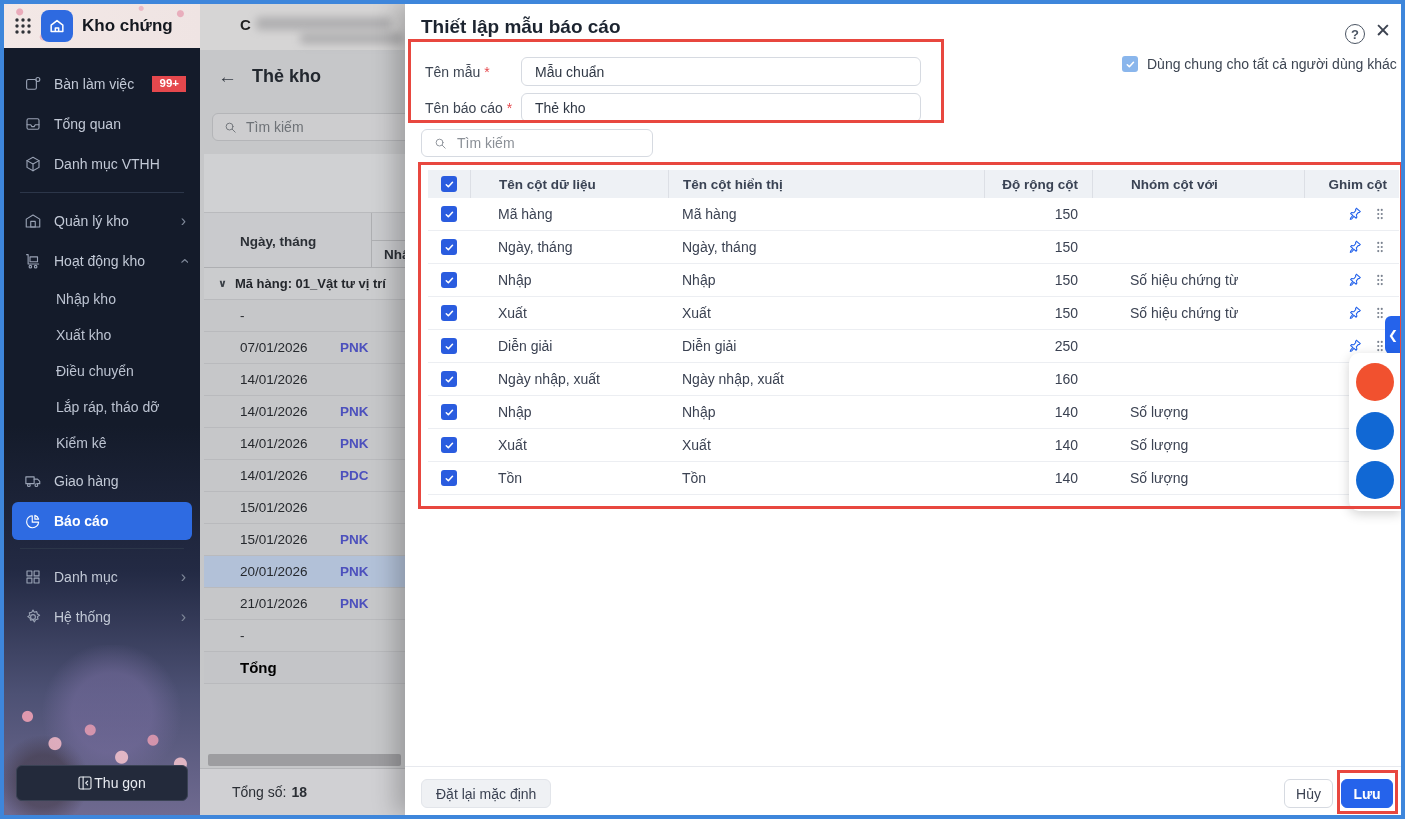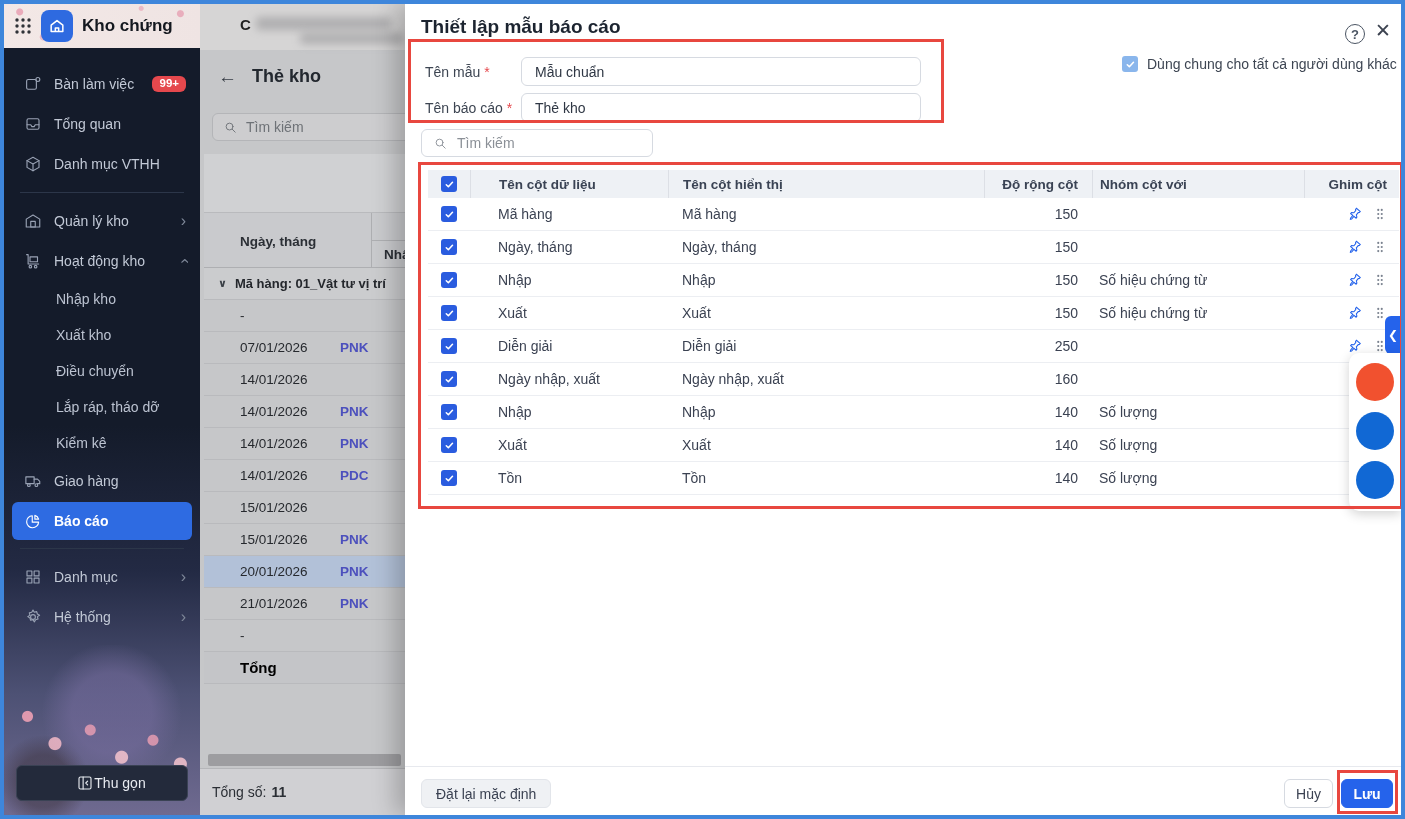--- a/index.html
+++ b/index.html
@@ -30,21 +30,21 @@
       linear-gradient(90deg,#f3e8e6,#efe4e3); }
   .launcher { display:flex; color:#2f3237; cursor:pointer; }
   .app-ic { width:32px; height:32px; border-radius:8px; background:#2e6ae0; display:flex; align-items:center; justify-content:center; }
   .sb-title { font-size:17px; font-weight:700; color:#14181f; }
   #nav { position:relative; padding-top:16px; }
   .mi { display:flex; align-items:center; height:40px; padding:0 14px 0 20px; gap:12px; color:#c2c9d6; font-size:14px; cursor:pointer; }
   .mi.sub { height:36px; padding-left:52px; color:#bcc3d1; }
   .mi .lbl { flex:1; white-space:nowrap; overflow:hidden; }
   .mi.active { background:#2e6be2; border-radius:6px; margin:1px 8px; padding:0 16px 0 12px; height:38px; color:#fff; font-weight:600; }
   .nav-div { height:1px; background:#2c3649; margin:8px 16px; }
-  .badge { background:#e5484d; color:#fff; font-size:11.5px; font-weight:700; border-radius:6px; padding:2px 7px; line-height:1; }
+  .badge { background:#e5484d; color:#fff; font-size:11.5px; font-weight:700; border-radius:0; padding:2px 7px; line-height:1; }
   .chev { color:#7e8798; font-size:16px; line-height:1; }
   .chev.up { transform:rotate(-90deg); }
   .collapse-btn { position:absolute; left:12px; right:12px; bottom:14px; height:36px; background:#232a3b; border:1px solid #3a4254;
     border-radius:6px; color:#e8ebf1; display:flex; align-items:center; justify-content:center; gap:0; font-size:14px; cursor:pointer; z-index:2;padding-left:18px;}
   .icn { display:inline-flex; flex:none; }
   .icn svg { width:18px; height:18px; fill:none; stroke:currentColor; stroke-width:1.5; stroke-linecap:round; stroke-linejoin:round; }
   .mi .icn { color:#9aa3b5; }
   .mi.active .icn { color:#fff; }
 
   
@@ -70,21 +70,21 @@
   .s-group .gchev { font-size:11px; color:#3a3f46; }
   #bg-rows { position:absolute; left:4px; right:0; top:296px; }
   .bgrow { height:32px; display:flex; align-items:center; border-bottom:1px solid #b9babd; font-size:13.5px; color:#26292e; cursor:pointer; }
   .bgrow .d { width:136px; padding-left:36px; white-space:nowrap; }
   .bgrow .doc { color:#4c50bd; font-weight:600; white-space:nowrap; }
   .bgrow.selected { background:#b2c1d8; }
   .bgtotal { height:32px; display:flex; align-items:center; padding-left:36px; font-weight:700; font-size:15px; color:#000000;
     background:#c4c5c8; border-bottom:1px solid #b9babd; }
   .s-hscroll { position:absolute; left:8px; right:4px; top:750px; height:12px; background:#9d9da0; border-radius:2px; cursor:pointer; }
   .s-foot { position:absolute; left:0; right:0; top:764px; bottom:0; background:#d0d0d3; border-top:1px solid #b5b6b9;
-    display:flex; align-items:center; padding-left:12px; font-size:14px; color:#2a2e34; }
+    display:flex; align-items:center; padding-left:32px; font-size:14px; color:#2a2e34; }
   .s-foot b { margin-left:5px; }
 
   
   .modal { position:absolute; left:401px; top:0; width:996px; height:100%; background:#fff; box-shadow:-10px 0 22px rgba(0,0,0,.22); z-index:2; }
   .m-title { position:absolute; left:16px; top:12px; font-size:19px; font-weight:700; color:#1c2430; }
   .m-help { position:absolute; left:940px; top:20px; width:20px; height:20px; border:1.7px solid #4b5563; border-radius:50%;
     display:flex; align-items:center; justify-content:center; font-size:13px; font-weight:700; color:#4b5563; cursor:pointer; }
   .m-close { position:absolute; left:970px; top:17px; font-size:19px; color:#3c4350; cursor:pointer; line-height:1; }
   .fieldlbl { position:absolute; font-size:14px; color:#3d4552; }
   .req { color:#e5484d; }
@@ -101,21 +101,21 @@
   .m-search input::placeholder { color:#8b9097; }
   .m-table { position:absolute; left:23px; top:166px; width:971px; }
   .m-thr { display:flex; height:28px; background:#eef1f5; align-items:center; font-weight:700; font-size:13.5px; color:#3a4354; }
   .m-thr > div:not(.c1) { border-left:1px solid #dcdfe5; height:100%; display:flex; align-items:center; }
   .m-thr .c4 { justify-content:flex-end; }
   .m-row { display:flex; height:33px; align-items:center; border-bottom:1px solid #eceef2; font-size:14px; color:#3b4252; }
   .c1 { width:42px; display:flex; align-items:center; justify-content:center; flex:none; }
   .c2 { width:198px; padding-left:28px; flex:none; }
   .c3 { width:316px; padding-left:14px; flex:none; }
   .c4 { width:108px; padding-right:14px; text-align:right; justify-content:flex-end; display:flex; align-items:center; flex:none; }
-  .c5 { width:212px; padding-left:7px; flex:none; }
+  .c5 { width:212px; padding-left:38px; flex:none; }
   .c6 { flex:1; display:flex; align-items:center; justify-content:flex-end; gap:10px; padding-right:12px; }
   .pin { display:inline-flex; cursor:pointer; }
   .pin svg { width:17px; height:17px; fill:none; stroke:#2563eb; stroke-width:1.5; transform:rotate(40deg); }
   .drag { display:inline-flex; cursor:grab; }
   .drag svg { width:14px; height:14px; }
   .m-foot { position:absolute; left:0; right:0; top:762px; bottom:0; border-top:1px solid #e7e9ee; background:#fff; }
   .btn { position:absolute; top:12px; height:29px; border-radius:6px; font:inherit; font-size:14px; cursor:pointer; }
   .btn-reset { left:16px; padding:0 14px; background:#eff1f4; border:1px solid #e2e5ea; color:#3b4252; }
   .btn-cancel { left:879px; width:49px; background:#fff; border:1px solid #d6dae1; color:#3b4252; }
   .btn-save { left:936px; width:52px; background:#2563eb; border:1px solid #2563eb; color:#fff; font-weight:600; }
@@ -356,21 +356,21 @@
         </div>
         <div class="bgrow">
           <span class="d">-</span>
           <span class="doc"></span>
         </div>
         <div class="bgtotal">Tổng</div>
       </div>
     <div class="s-hscroll"></div>
     <div class="s-foot">
       <span>Tổng số:</span>
-      <b>11</b>
+      <b>18</b>
     </div>
   </section>
 
   <section class="modal">
     <h1 class="m-title">Thiết lập mẫu báo cáo</h1>
     <div class="m-help">?</div>
     <div class="m-close">✕</div>
 
     <span class="fieldlbl" style="left:20px;top:60px;">
       <span>Tên mẫu</span>

